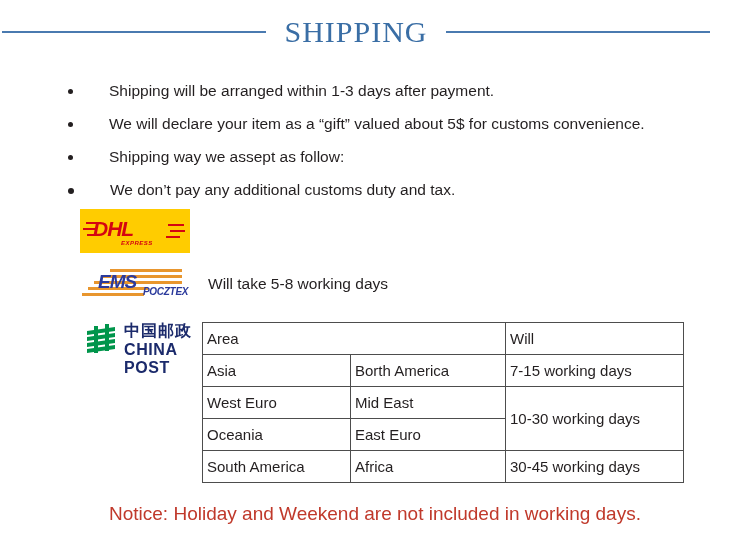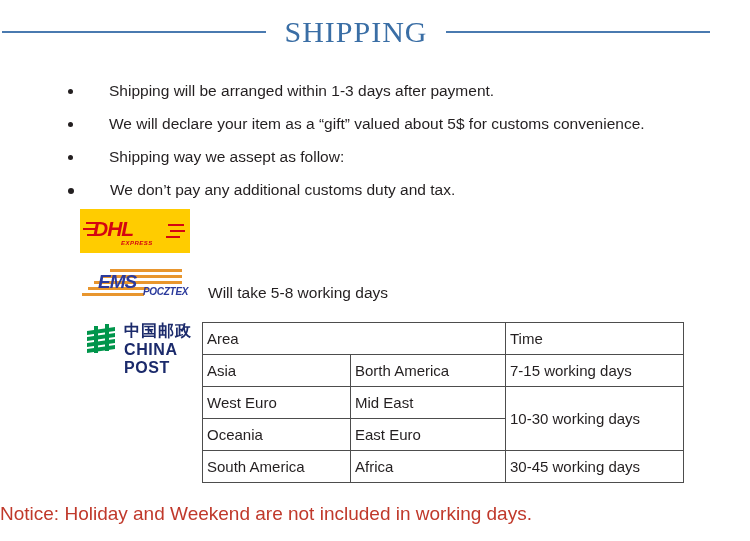--- a/index.html
+++ b/index.html
@@ -73,21 +73,21 @@
   .bullet-text {
     font-size: 15.5px;
     color: #231f20;
     white-space: nowrap;
   }
 
   
   .carrier-row {
     position: absolute;
     display: flex;
-    align-items: flex-end;
+    align-items: center;
   }
   .carrier-note {
     font-size: 15.5px;
     color: #231f20;
     white-space: nowrap;
   }
 
   
   .dhl-row { left: 80px; top: 209px; }
   .dhl-logo {
@@ -233,20 +233,21 @@
   .col-a { width: 148px; }
   .col-b { width: 155px; }
   .col-c { width: 178px; }
 
   
   .notice {
     position: absolute;
     left: 0;
     top: 503px;
     width: 750px;
+    text-align: center;
     font-size: 19px;
     color: #c0392b;
     white-space: nowrap;
   }
 </style>
 </head>
 <body>
 
 <div class="header">
   <div class="header-rule left"></div>
@@ -318,21 +319,21 @@
 
 <table class="ship-table">
   <colgroup>
     <col class="col-a">
       <col class="col-b">
       <col class="col-c">
   </colgroup>
   <tbody>
     <tr>
       <td colspan="2">Area</td>
-      <td>Time</td>
+      <td>Will</td>
     </tr>
     <tr>
       <td>Asia</td>
       <td>Borth America</td>
       <td>7-15 working days</td>
     </tr>
     <tr>
       <td>West Euro</td>
       <td>Mid East</td>
       <td rowspan="2">10-30 working days</td>

